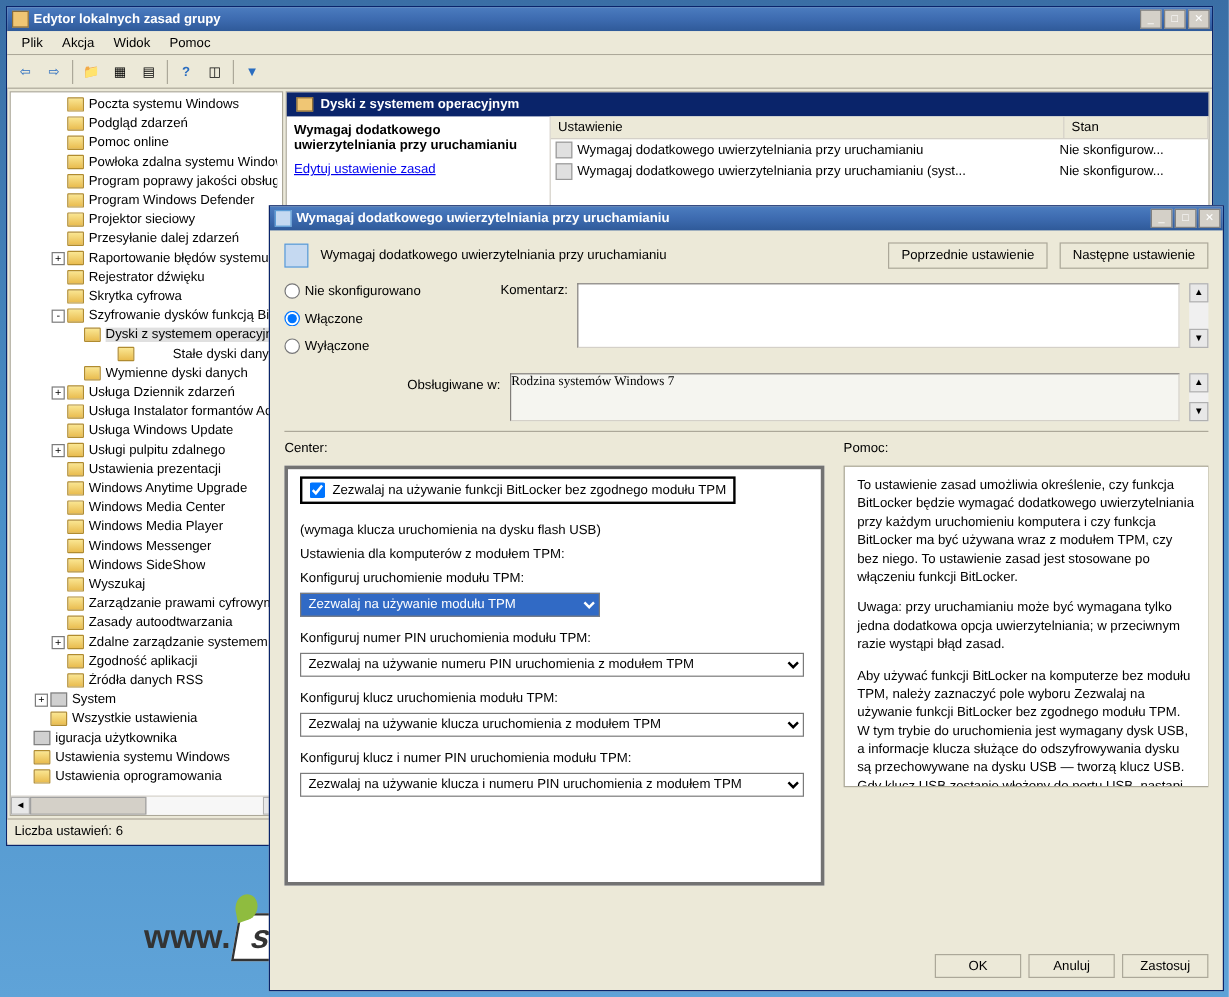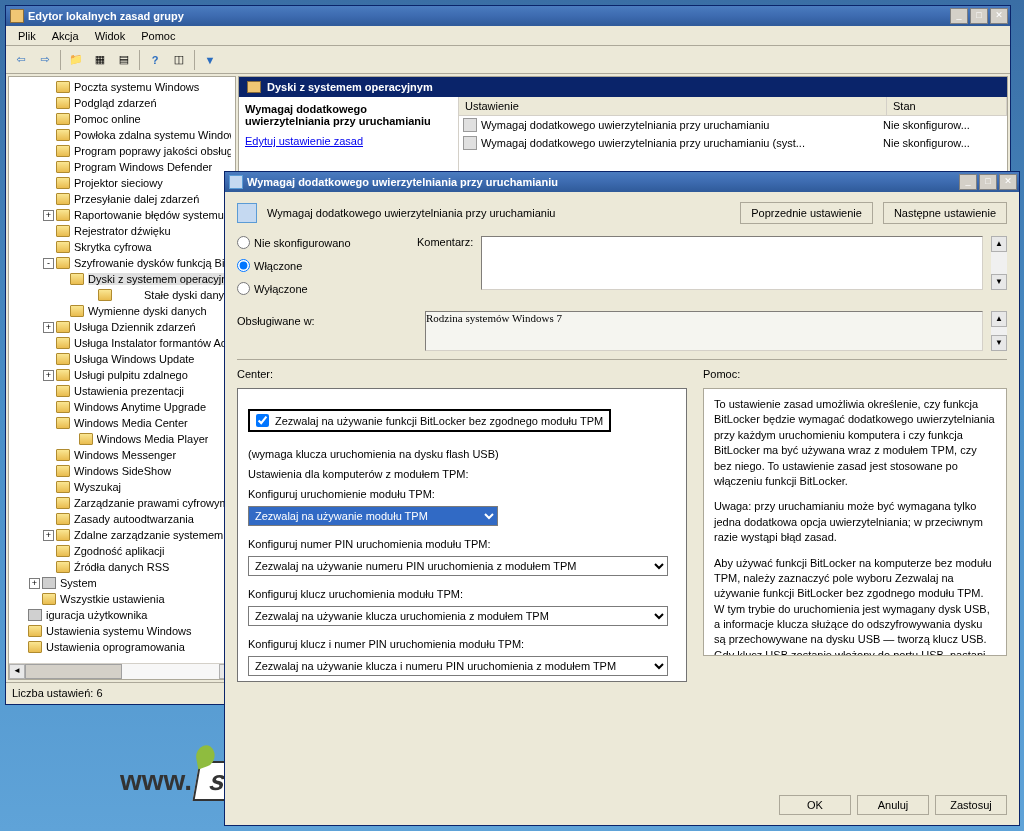--- a/index.html
+++ b/index.html
@@ -325,23 +325,23 @@
 .opts-help-row {
   display: flex;
   gap: 16px;
 }
 .opts-col { width: 450px; }
 .help-col { flex: 1; }
 .section-label { margin-bottom: 8px; display: block; }
 
 .opts-panel {
   background: white;
-  border: 1px solid #737373;
-  padding: 20px 10px;
-  height: 294px;
+  border: 3px solid #737373;
+  padding: 6px 10px;
+  height: 350px;
   overflow: auto;
 }
 .checkbox-highlight {
   border: 2px solid black;
   padding: 3px 6px;
   display: inline-flex;
   align-items: center;
   gap: 6px;
   margin-bottom: 8px;
 }
@@ -606,21 +606,21 @@
           <div class="tree-node" style="padding-left: 32px;">
             <span class="tree-spacer"></span>
             <span class="folder-icon"></span>
             <span class="tree-label">Windows Anytime Upgrade</span>
           </div>
           <div class="tree-node" style="padding-left: 32px;">
             <span class="tree-spacer"></span>
             <span class="folder-icon"></span>
             <span class="tree-label">Windows Media Center</span>
           </div>
-          <div class="tree-node" style="padding-left: 32px; justify-content: center;">
+          <div class="tree-node" style="padding-left: 32px;">
             <span class="tree-spacer"></span>
             <span class="folder-icon"></span>
             <span class="tree-label">Windows Media Player</span>
           </div>
           <div class="tree-node" style="padding-left: 32px;">
             <span class="tree-spacer"></span>
             <span class="folder-icon"></span>
             <span class="tree-label">Windows Messenger</span>
           </div>
           <div class="tree-node" style="padding-left: 32px;">
@@ -768,21 +768,21 @@
         <label>Komentarz:</label>
         <textarea value="" style=""></textarea>
         <div class="textarea-spinner">
           <div class="spin-btn">▲</div>
           <div class="spin-btn">▼</div>
         </div>
       </div>
     </div>
 
     <div class="supported-row">
-      <label style="width:180px;text-align:left;padding-top:4px">Obsługiwane w:</label>
+      <label style="width:180px;text-align:right;padding-top:4px">Obsługiwane w:</label>
       <textarea readonly="" style="">Rodzina systemów Windows 7</textarea>
       <div class="textarea-spinner" style="height:40px">
         <div class="spin-btn">▲</div>
         <div class="spin-btn">▼</div>
       </div>
     </div>
 
     <hr>
 
     <div class="opts-help-row">

